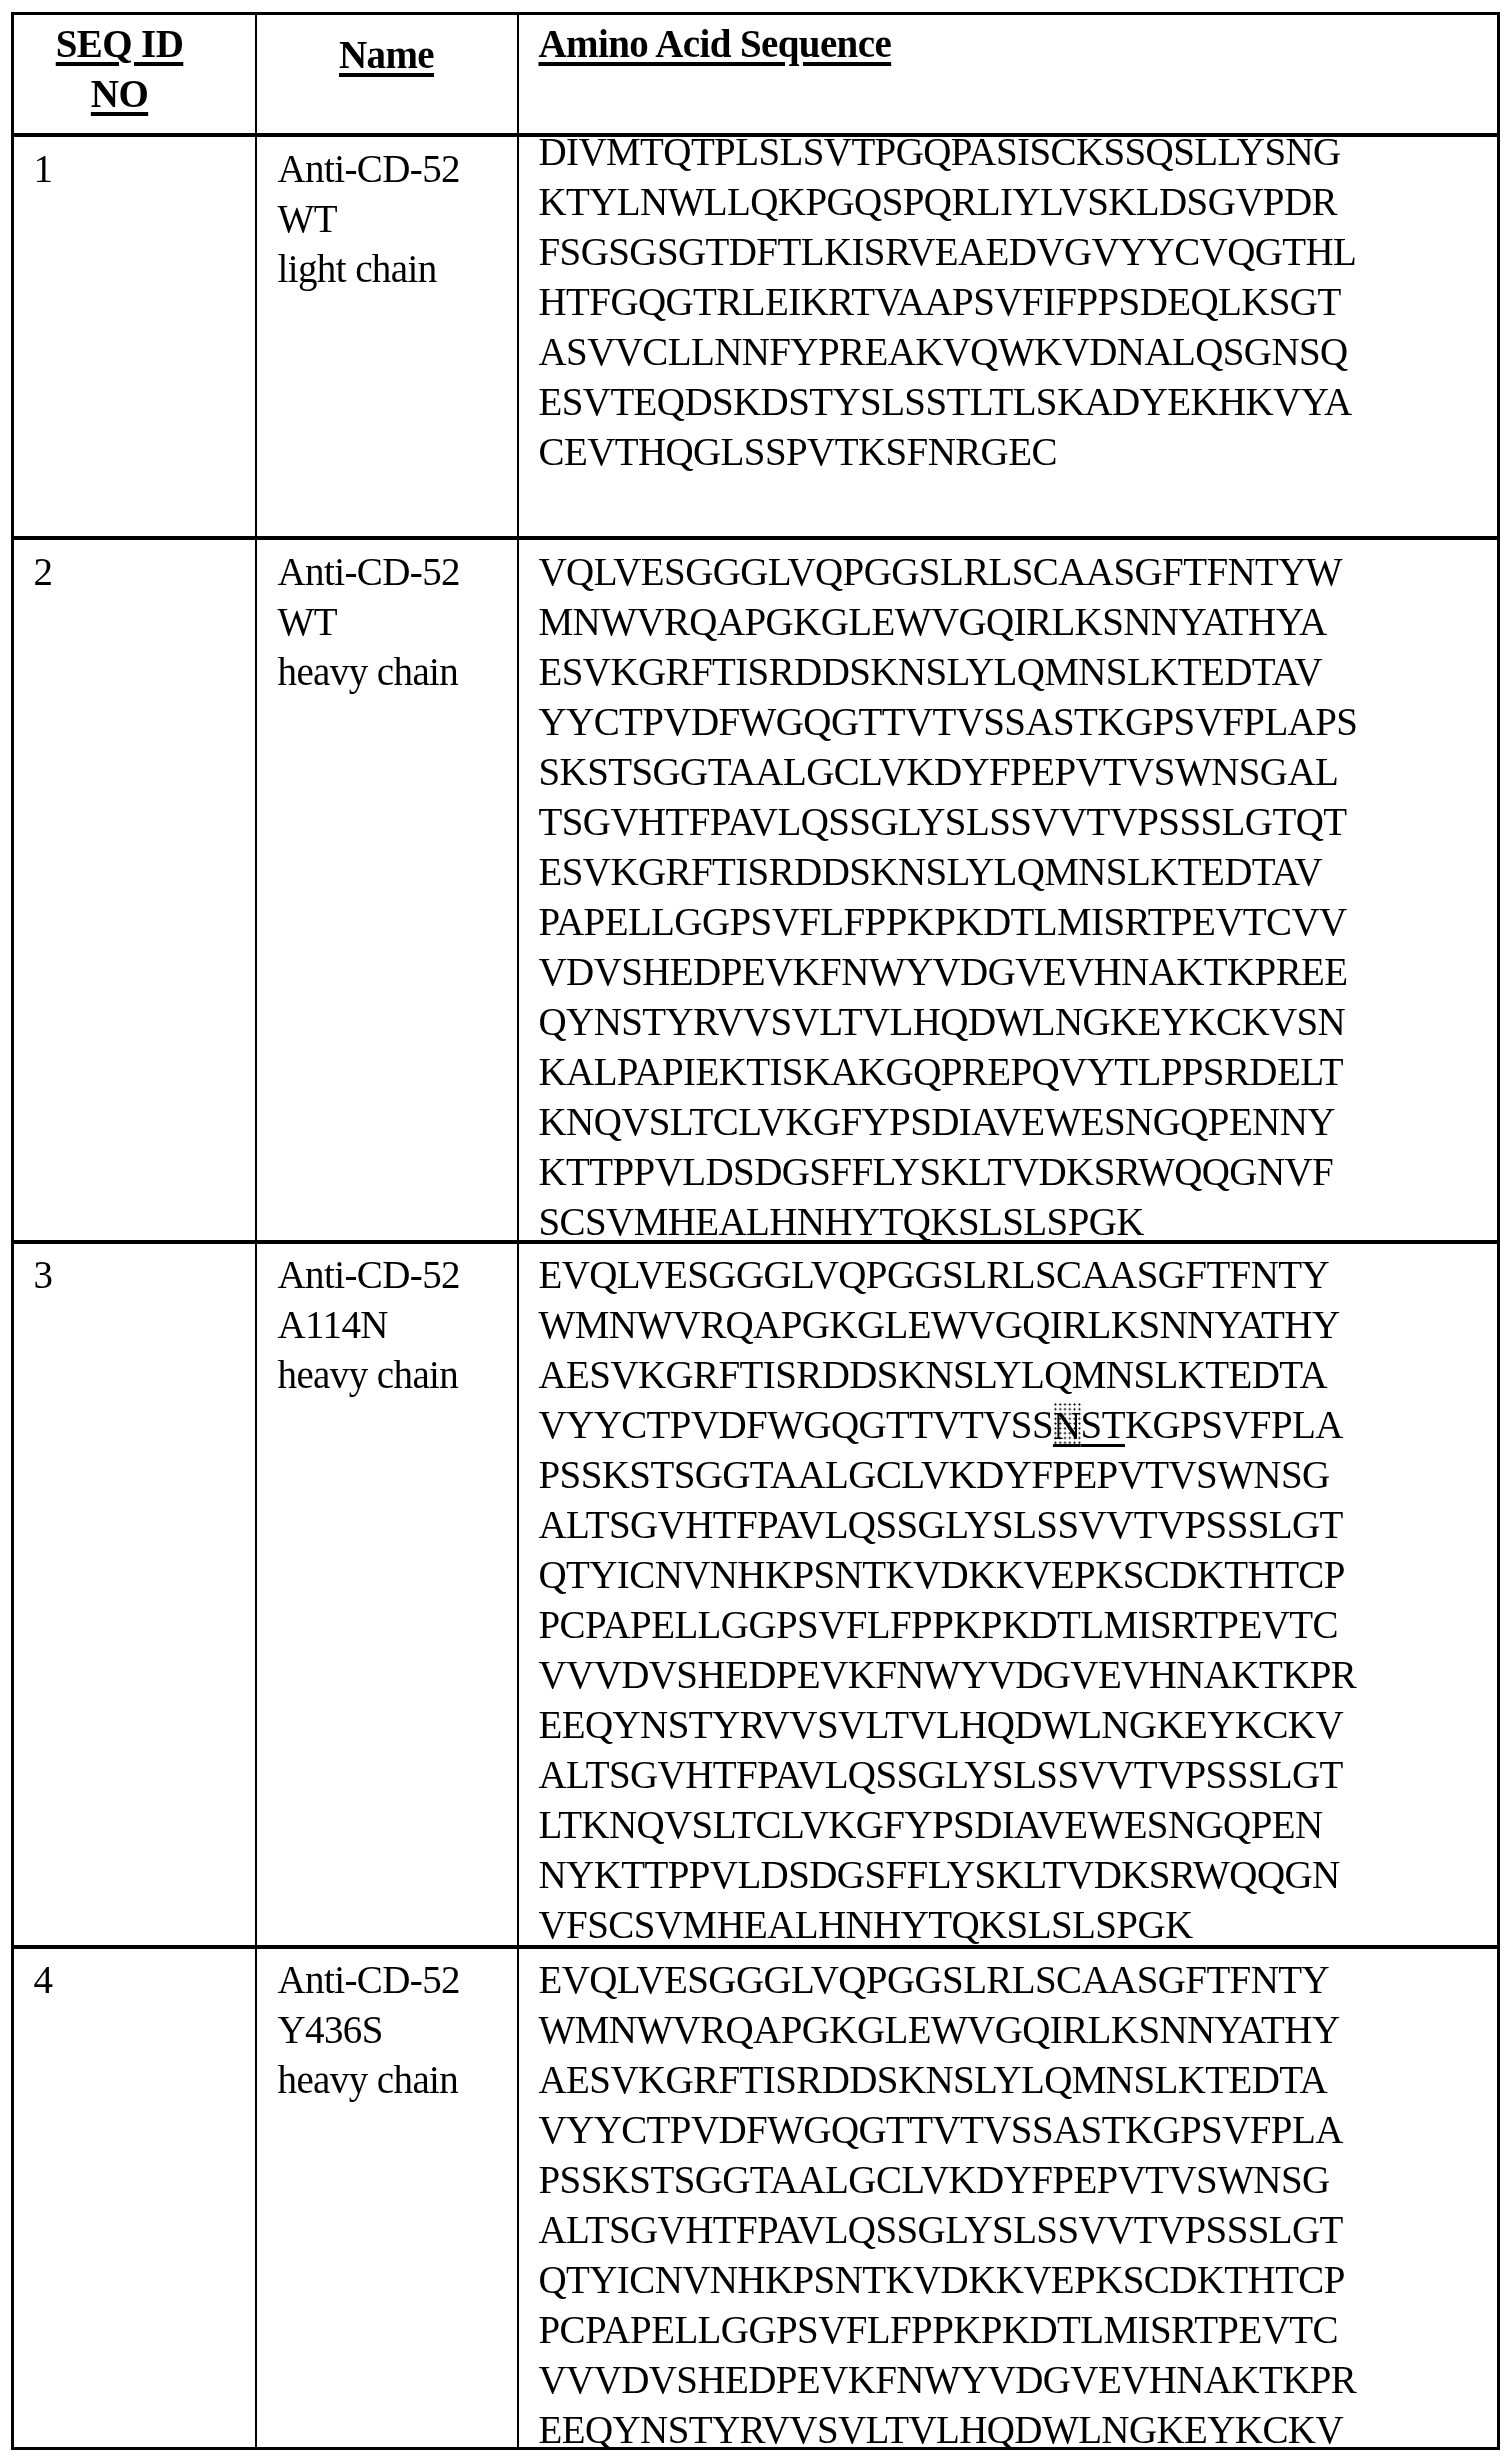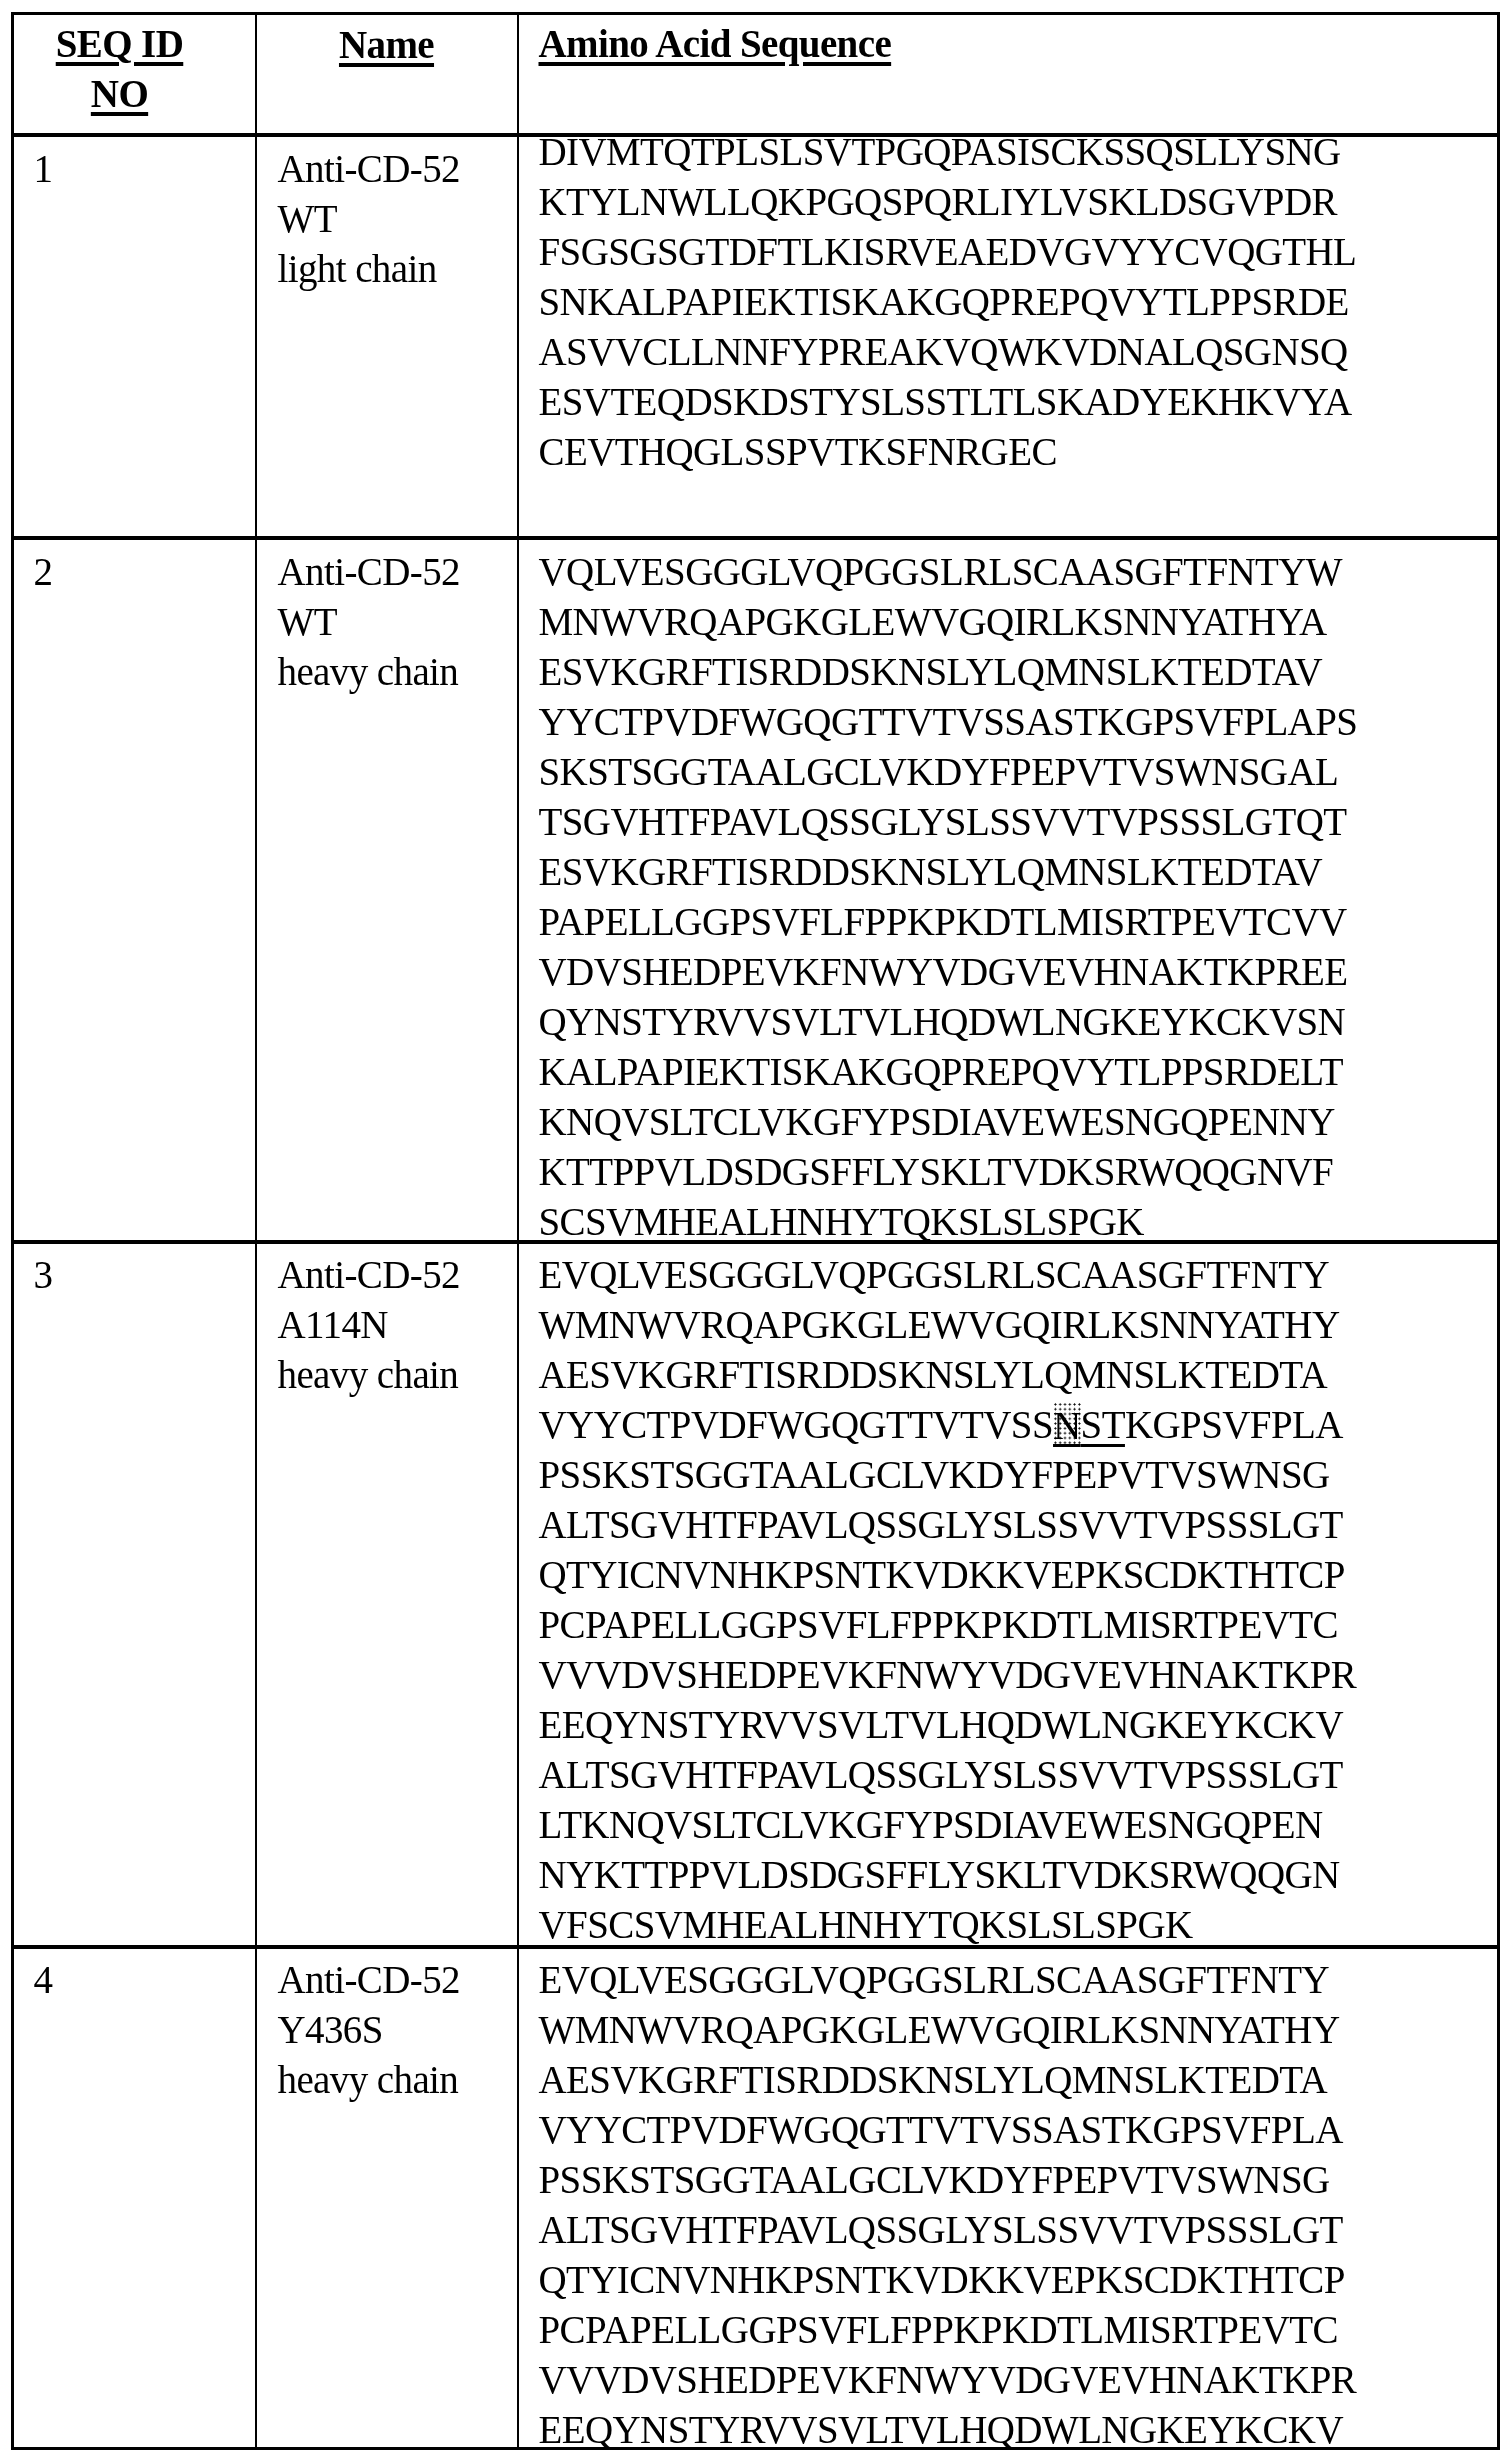--- a/index.html
+++ b/index.html
@@ -80,40 +80,40 @@
 
   <div class="hline" style="top:118px;"></div>
   <div class="hline" style="top:521px;"></div>
   <div class="hline" style="top:1225px;"></div>
   <div class="hline" style="top:1930px;"></div>
 
   <div class="cell hdr hdr-seq" style="left:0; top:3.8px; width:212px;">
     <span class="seq-line">SEQ ID</span>
     <span class="seq-line">NO</span>
   </div>
-  <div class="cell hdr hdr-name" style="left:243px; top:5px; width:260px;">
+  <div class="cell hdr hdr-name" style="left:243px; top:15px; width:260px;">
     <span>Name</span>
   </div>
   <div class="cell hdr" style="left:525px; top:3.8px;">
     <span>Amino Acid Sequence</span>
   </div>
 
   <div class="cell" style="left:20px; top:129px;">
     <span>1</span>
   </div>
   <div class="cell" style="left:264px; top:129px;">
     <span class="name-line">Anti-CD-52</span>
     <span class="name-line">WT</span>
     <span class="name-line">light chain</span>
   </div>
   <div class="cell" style="left:525px; top:112px;">
     <span class="seq-line">DIVMTQTPLSLSVTPGQPASISCKSSQSLLYSNG</span>
     <span class="seq-line">KTYLNWLLQKPGQSPQRLIYLVSKLDSGVPDR</span>
     <span class="seq-line">FSGSGSGTDFTLKISRVEAEDVGVYYCVQGTHL</span>
-    <span class="seq-line">SNKALPAPIEKTISKAKGQPREPQVYTLPPSRDE</span>
+    <span class="seq-line">HTFGQGTRLEIKRTVAAPSVFIFPPSDEQLKSGT</span>
     <span class="seq-line">ASVVCLLNNFYPREAKVQWKVDNALQSGNSQ</span>
     <span class="seq-line">ESVTEQDSKDSTYSLSSTLTLSKADYEKHKVYA</span>
     <span class="seq-line">CEVTHQGLSSPVTKSFNRGEC</span>
   </div>
 
   <div class="cell" style="left:20px; top:532px;">
     <span>2</span>
   </div>
   <div class="cell" style="left:264px; top:532px;">
     <span class="name-line">Anti-CD-52</span>

